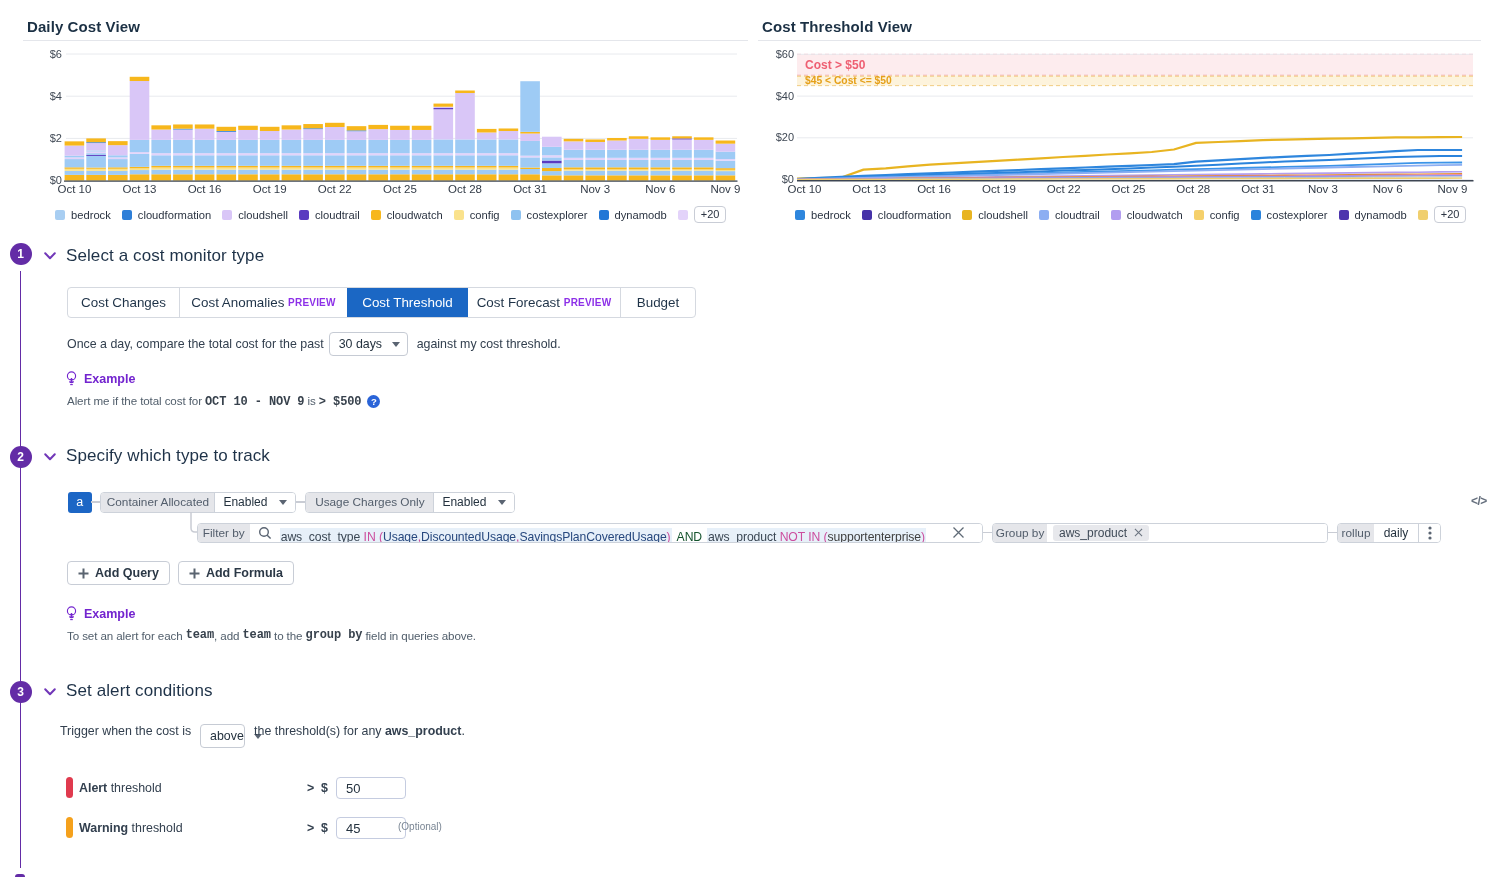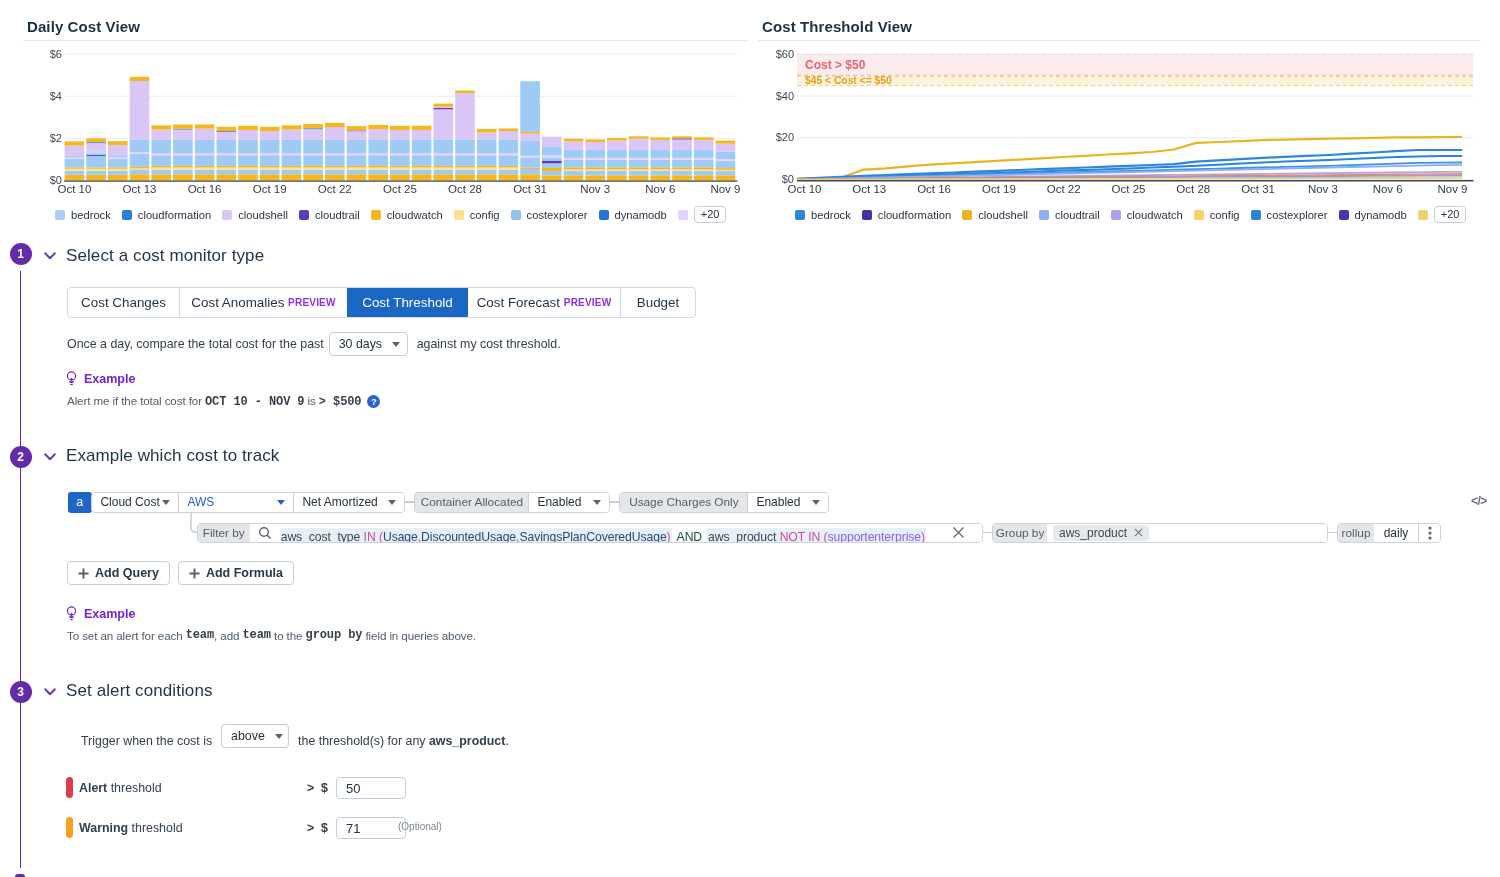--- a/index.html
+++ b/index.html
@@ -430,21 +430,21 @@
 <div class="numcirc" style="top:242.5px;">1</div>
 <svg class="chev" style="top:249px;" viewBox="0 0 14 14">
     <path d="M2.2 4.2 L7 9.3 L11.8 4.2" fill="none" stroke="#7137b8" stroke-width="2" stroke-linecap="round" stroke-linejoin="round"></path>
   </svg>
 <div class="h1" style="top:246px;">Select a cost monitor type</div>
 
 <div class="numcirc" style="top:445.5px;">2</div>
 <svg class="chev" style="top:450px;" viewBox="0 0 14 14">
     <path d="M2.2 4.2 L7 9.3 L11.8 4.2" fill="none" stroke="#7137b8" stroke-width="2" stroke-linecap="round" stroke-linejoin="round"></path>
   </svg>
-<div class="h1" style="top:446px;">Example which cost to track</div>
+<div class="h1" style="top:446px;">Specify which type to track</div>
 
 <div class="numcirc" style="top:681px;">3</div>
 <svg class="chev" style="top:685px;" viewBox="0 0 14 14">
     <path d="M2.2 4.2 L7 9.3 L11.8 4.2" fill="none" stroke="#7137b8" stroke-width="2" stroke-linecap="round" stroke-linejoin="round"></path>
   </svg>
 <div class="h1" style="top:681px;">Set alert conditions</div>
 
 <div class="abs" style="left:67px; top:287px; display:flex; height:31px; border:1px solid #d5d9e0; border-radius:4px; overflow:hidden; background:#fff; white-space:nowrap;">
   <div style="display:flex; align-items:center; justify-content:center; width:111px; font-size:13.4px; color:#1e3247;">Cost Changes</div>
   <div style="width:1px; background:#d5d9e0;"></div>
@@ -473,27 +473,20 @@
 <div class="abs" style="left:67px; top:394px; display:flex; align-items:baseline; font-size:11.6px; letter-spacing:-0.1px; color:#515e6b; white-space:nowrap;">
   <span>Alert me if the total cost for&nbsp;</span>
   <span class="mono">OCT 10 - NOV 9</span>
   <span>&nbsp;is&nbsp;</span>
   <span class="mono">&gt; $500</span>
   <span style="margin-left:6px; width:13px; height:13px; border-radius:50%; background:#2a64d8; color:#fff; font-size:9.5px; font-weight:bold; display:inline-flex; align-items:center; justify-content:center;">?</span>
 </div>
 
 <div class="abs" style="left:68px; top:491.5px; width:23.5px; height:21px; background:#1c66c5; border-radius:3px; color:#fff; font-size:12.5px; display:flex; align-items:center; justify-content:center;">a</div>
 <div class="qrow" style="left:91.4px; top:491.5px;">
-  <div class="qbox">
-    <div class="qseg" style="width:86px;">Cloud Cost<span class="qcaret" style="margin-left:auto;"></span></div>
-    <div class="qsep"></div>
-    <div class="qseg" style="width:114px; color:#2360c8;">AWS<span class="qcaret" style="margin-left:auto; border-top-color:#2360c8;"></span></div>
-    <div class="qsep"></div>
-    <div class="qseg" style="width:110px;">Net Amortized<span class="qcaret" style="margin-left:auto;"></span></div>
-  </div>
   <div class="conn"></div>
   <div class="qbox">
     <div class="qseg gray" style="width:113px; justify-content:center;">Container Allocated</div>
     <div class="qsep"></div>
     <div class="qseg" style="width:80px;">Enabled<span class="qcaret" style="margin-left:auto;"></span></div>
   </div>
   <div class="conn"></div>
   <div class="qbox">
     <div class="qseg gray" style="width:127px; justify-content:center;">Usage Charges Only</div>
     <div class="qsep"></div>
@@ -511,21 +504,21 @@
     <div class="qseg gray" style="width:52px; justify-content:center; padding:0 6px;">Filter by</div>
     <div class="qseg" style="padding:0 0 0 8px;">
       <svg width="14" height="14" viewBox="0 0 14 14">
           <circle cx="6" cy="6" r="4.3" fill="none" stroke="#5a6472" stroke-width="1.4"></circle>
           <line x1="9.2" y1="9.2" x2="12.6" y2="12.6" stroke="#5a6472" stroke-width="1.4"></line>
         </svg>
     </div>
     <div class="qseg" style="padding:8px 8px 0 8px; font-size:12.2px; white-space:nowrap; letter-spacing:-0.08px;">
       <span style="background:#e7f0f9; padding:2px 1px;"><span style="color:#3b4754;">aws_cost_type</span> <span style="color:#cc4d9e;">IN</span> <span style="color:#cc4d9e;">(</span><span style="color:#27487e;">Usage</span><span style="color:#cc4d9e;">,</span><span style="color:#27487e;">DiscountedUsage</span><span style="color:#cc4d9e;">,</span><span style="color:#27487e;">SavingsPlanCoveredUsage</span><span style="color:#cc4d9e;">)</span></span>
         <span style="color:#14532d; padding:0 5px;">AND</span>
-        <span style="background:#e7f0f9; padding:2px 1px;"><span style="color:#3b4754;">aws_product</span> <span style="color:#cc4d9e;">NOT IN</span> <span style="color:#cc4d9e;">(</span><span style="color:#8b5cf6;">supportenterprise</span><span style="color:#cc4d9e;">)</span></span>
+        <span style="background:#e7f0f9; padding:2px 1px;"><span style="color:#3b4754;">aws_product</span> <span style="color:#cc4d9e;">NOT IN</span> <span style="color:#cc4d9e;">(</span><span style="color:#404040;">supportenterprise</span><span style="color:#cc4d9e;">)</span></span>
     </div>
     <div class="qseg" style="width:48px; justify-content:center;">
       <svg width="13" height="13" viewBox="0 0 13 13">
           <path d="M1.5 1.5 L11.5 11.5 M11.5 1.5 L1.5 11.5" stroke="#5f6a76" stroke-width="1.3"></path>
         </svg>
     </div>
   </div>
   <div class="conn"></div>
   <div class="qbox">
     <div class="qseg gray" style="width:54px; justify-content:center; padding:0 6px;">Group by</div>
@@ -573,30 +566,30 @@
 <div class="abs" style="left:67px; top:628px; display:flex; align-items:flex-end; font-size:11.6px; letter-spacing:-0.1px; color:#515e6b; white-space:nowrap;">
   <span>To set an alert for each&nbsp;</span>
     <span class="mono">team</span>
     <span>, add&nbsp;</span>
     <span class="mono">team</span>
     <span>&nbsp;to the&nbsp;</span>
     <span class="mono">group by</span>
     <span>&nbsp;field in queries above.</span>
 </div>
 
-<div class="abs body13" style="left:81px; top:724px; display:flex; align-items:flex-end; height:24px;">
+<div class="abs body13" style="left:60px; top:724px; display:flex; align-items:flex-start; height:24px;">
   <span>Trigger when the cost is</span>
-  <span class="sel" style="width:68px; margin:0 9px;">above<span class="caret"></span></span>
+  <span class="sel" style="width:45px; margin:0 9px;">above<span class="caret"></span></span>
   <span>the threshold(s) for any <b>aws_product</b>.</span>
 </div>
 
 <div class="abs" style="left:66px; top:777px; width:6.5px; height:21px; border-radius:4px; background:#e03a4e;"></div>
 <div class="abs body13" style="left:79px; top:781px;"><b>Alert</b> threshold</div>
 <div class="abs body13" style="left:307px; top:781px; font-weight:bold;">&gt;</div>
 <div class="abs body13" style="left:321px; top:781px; font-weight:bold;">$</div>
 <div class="abs" style="left:336px; top:777px; width:70px; height:22px; border:1px solid #c5cce0; border-radius:4px; font-size:13px; color:#24323f; display:flex; align-items:center; padding-left:9px;">50</div>
 
 <div class="abs" style="left:66px; top:817px; width:6.5px; height:21px; border-radius:4px; background:#f5a11c;"></div>
 <div class="abs body13" style="left:79px; top:821px;"><b>Warning</b> threshold</div>
 <div class="abs body13" style="left:307px; top:821px; font-weight:bold;">&gt;</div>
 <div class="abs body13" style="left:321px; top:821px; font-weight:bold;">$</div>
-<div class="abs" style="left:336px; top:817px; width:70px; height:22px; border:1px solid #c5cce0; border-radius:4px; font-size:13px; color:#24323f; display:flex; align-items:center; padding-left:9px;">71</div>
+<div class="abs" style="left:336px; top:817px; width:70px; height:22px; border:1px solid #c5cce0; border-radius:4px; font-size:13px; color:#24323f; display:flex; align-items:center; padding-left:9px;">45</div>
 <div class="abs" style="left:398px; top:821px; font-size:10px; color:#7a8694;">(Optional)</div>
 
 </body></html>

